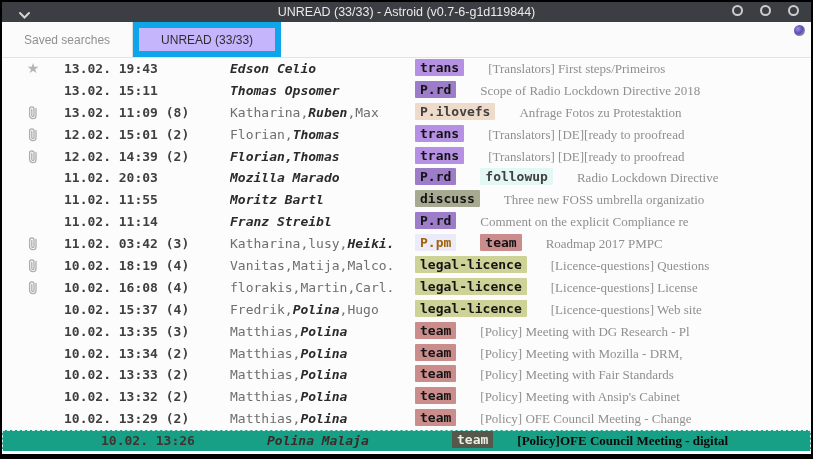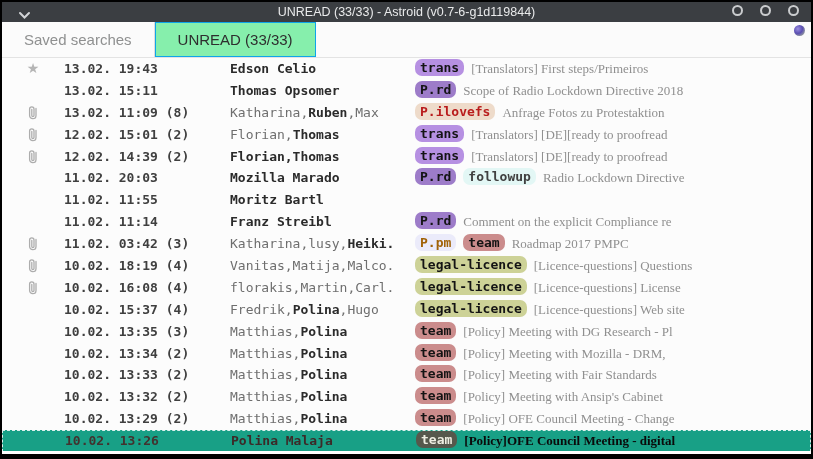--- a/index.html
+++ b/index.html
@@ -6,38 +6,38 @@
   body{width:813px;height:459px;overflow:hidden;font-family:"Liberation Sans",sans-serif;}
   .window{width:813px;height:459px;box-sizing:border-box;border:2px solid #000;border-bottom:none;background:#fcfcfc;display:flex;flex-direction:column;}
   
   .titlebar{height:20px;background:#3b3e42;display:flex;align-items:center;position:relative;flex:0 0 auto;}
   .titlebar .chevron{position:absolute;left:16px;top:4px;}
   .titlebar .title{flex:1;text-align:center;color:#e9eaeb;font-size:12.5px;}
   .win-controls{position:absolute;right:12px;top:3px;display:flex;gap:17px;}
   .win-btn{width:11px;height:11px;border:2px solid #caccce;border-radius:50%;box-sizing:border-box;display:inline-block;}
   
   .tabbar{height:35px;background:#fbfbfb;border-bottom:1px solid #e3e3e3;display:flex;position:relative;flex:0 0 auto;}
-  .tab{height:100%;display:flex;align-items:center;justify-content:center;font-size:15px;color:#8f9090;border-right:1px solid #dcdcdc;box-sizing:border-box;padding:4px 22px;background:#fbfbfb;}
-  .tab.active{background:#86efac;border:1px solid #0ea5e9;color:#2e2e2e;}
+  .tab{height:100%;display:flex;align-items:center;justify-content:center;font-size:12px;color:#8f9090;border-right:1px solid #dcdcdc;box-sizing:border-box;padding:4px 22px;background:#fbfbfb;}
+  .tab.active{background:#c4b5fd;border:6px solid #0ea5e9;color:#2e2e2e;}
   .globe{position:absolute;right:6px;top:3px;width:11px;height:11px;border-radius:50%;
     background:radial-gradient(circle at 35% 35%, #9b8fe0 0%, #5b4fb2 45%, #8d93a0 75%, #aeb3ba 100%);}
   
   .list{flex:1 1 auto;background:#fcfcfc;overflow:hidden;font-family:"DejaVu Sans Mono","Liberation Mono",monospace;font-size:13px;}
   .row{display:flex;height:21.9px;line-height:21.9px;white-space:nowrap;align-items:center;box-sizing:border-box;}
   .col-icon{width:62px;flex:0 0 auto;display:flex;justify-content:center;align-items:center;}
   .star{color:#b5b5b5;font-size:14px;font-family:"DejaVu Sans",sans-serif;}
   .col-date{width:166px;flex:0 0 auto;color:#3f3f3f;font-weight:bold;overflow:hidden;}
   .col-authors{width:185px;flex:0 0 auto;color:#6e6e6e;overflow:hidden;}
-  .col-authors .b{font-weight:bold;color:#2b2b2b;}
+  .col-authors .b{font-weight:bold;color:#2b2b2b;font-style:italic;}
   .col-main{flex:1 1 auto;overflow:hidden;}
-  .tagchip{display:inline-block;font-weight:bold;color:#141414;padding:0 5px;margin-right:7px;line-height:17px;border-radius:7px;vertical-align:1px;}
+  .tagchip{display:inline-block;font-weight:bold;color:#141414;padding:0 5px;margin-right:24px;line-height:17px;border-radius:1px;vertical-align:1px;}
   .subject{color:#8f8f8f;font-family:Liberation Serif, serif;}
   
   .row.selected{background:#18a086;border:1px dashed rgba(255,255,255,.85);}
-  .row.selected .col-date{color:#42332f;}
+  .row.selected .col-date{color:#42332f;margin-left:36px;}
   .row.selected .col-authors{color:#4a3a36;}
   .row.selected .col-authors .b{color:#3c2a28;}
   .row.selected .subject{color:#0a0a0a;font-weight:bold;}
   
   .bottom-white{height:3px;background:#fff;flex:0 0 auto;}
   .bottom-black{height:5px;background:#000;flex:0 0 auto;}
 </style>
 </head>
 <body>
 
@@ -89,21 +89,21 @@
       <div class="row">
     <div class="col-icon">
 
       <svg class="clip" style="display: inline;" width="12" height="16" viewBox="0 0 12 16">
         <path d="M9 3.5 V10.5 a3.2 3.2 0 0 1 -6.4 0 V4 a2.2 2.2 0 0 1 4.4 0 v6.5 a1.1 1.1 0 0 1 -2.2 0 V4.5" fill="none" stroke="#adadad" stroke-width="1.3" stroke-linecap="round"></path>
       </svg>
     </div>
     <div class="col-date">13.02. 11:09 (8)</div>
     <div class="col-authors"><span>Katharina,</span><span class="b">Ruben</span><span>,Max</span></div>
     <div class="col-main">
-      <span class="tags"><span class="tagchip" style="background: rgb(238, 219, 202); color: #b91c1c;">P.ilovefs</span></span><span class="subject">Anfrage Fotos zu Protestaktion</span>
+      <span class="tags"><span class="tagchip" style="background: rgb(238, 219, 202); color: #404040;">P.ilovefs</span></span><span class="subject">Anfrage Fotos zu Protestaktion</span>
     </div>
   </div>
       <div class="row">
     <div class="col-icon">
 
       <svg class="clip" style="display: inline;" width="12" height="16" viewBox="0 0 12 16">
         <path d="M9 3.5 V10.5 a3.2 3.2 0 0 1 -6.4 0 V4 a2.2 2.2 0 0 1 4.4 0 v6.5 a1.1 1.1 0 0 1 -2.2 0 V4.5" fill="none" stroke="#adadad" stroke-width="1.3" stroke-linecap="round"></path>
       </svg>
     </div>
     <div class="col-date">12.02. 15:01 (2)</div>
@@ -136,20 +136,23 @@
       <span class="tags"><span class="tagchip" style="background: rgb(157, 124, 201); color: rgb(20, 20, 20);">P.rd</span><span class="tagchip" style="background: rgb(227, 247, 245); color: #404040;">followup</span></span><span class="subject">Radio Lockdown Directive</span>
     </div>
   </div>
       <div class="row">
     <div class="col-icon">
       
       
     </div>
     <div class="col-date">11.02. 11:55</div>
     <div class="col-authors"><span class="b">Moritz Bartl</span></div>
+    <div class="col-main">
+      <span class="tags"><span class="tagchip" style="background: rgb(167, 170, 145); color: rgb(20, 20, 20);">discuss</span></span><span class="subject">Three new FOSS umbrella organizatio</span>
+    </div>
   </div>
       <div class="row">
     <div class="col-icon">
       
       
     </div>
     <div class="col-date">11.02. 11:14</div>
     <div class="col-authors"><span class="b">Franz Streibl</span></div>
     <div class="col-main">
       <span class="tags"><span class="tagchip" style="background: rgb(157, 124, 201); color: rgb(20, 20, 20);">P.rd</span></span><span class="subject">Comment on the explicit Compliance re</span>

